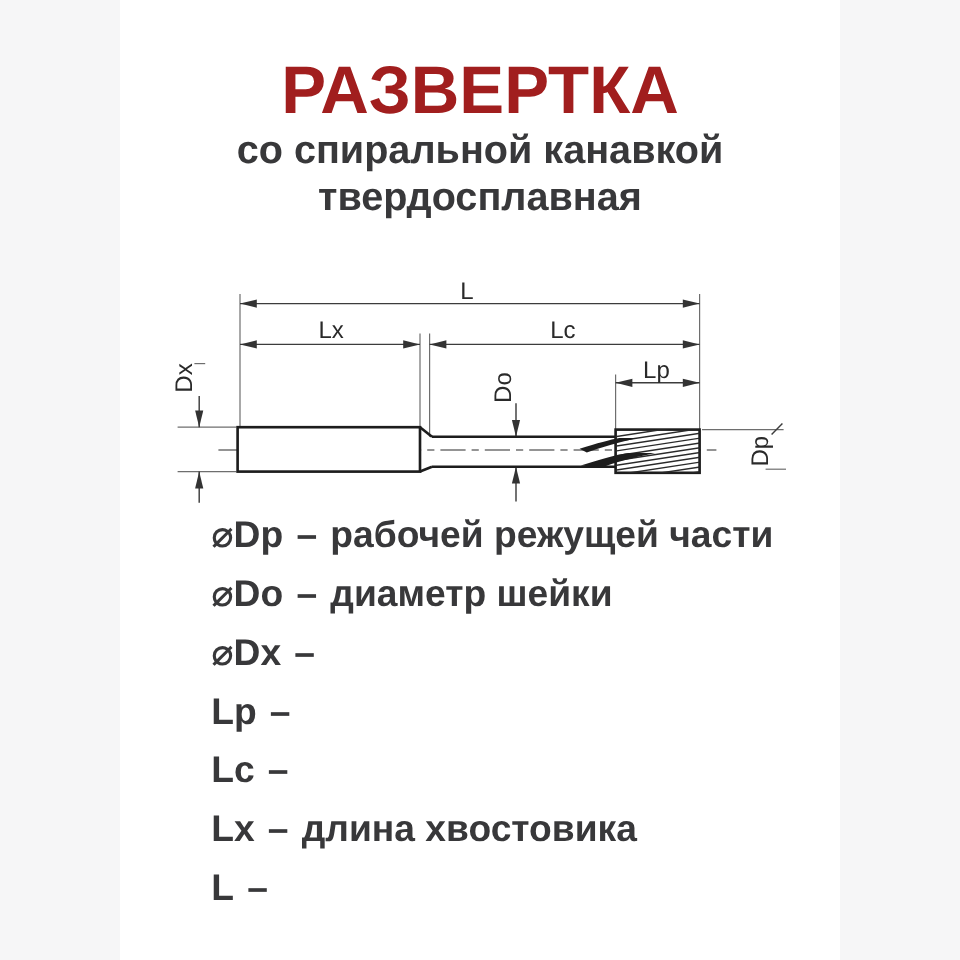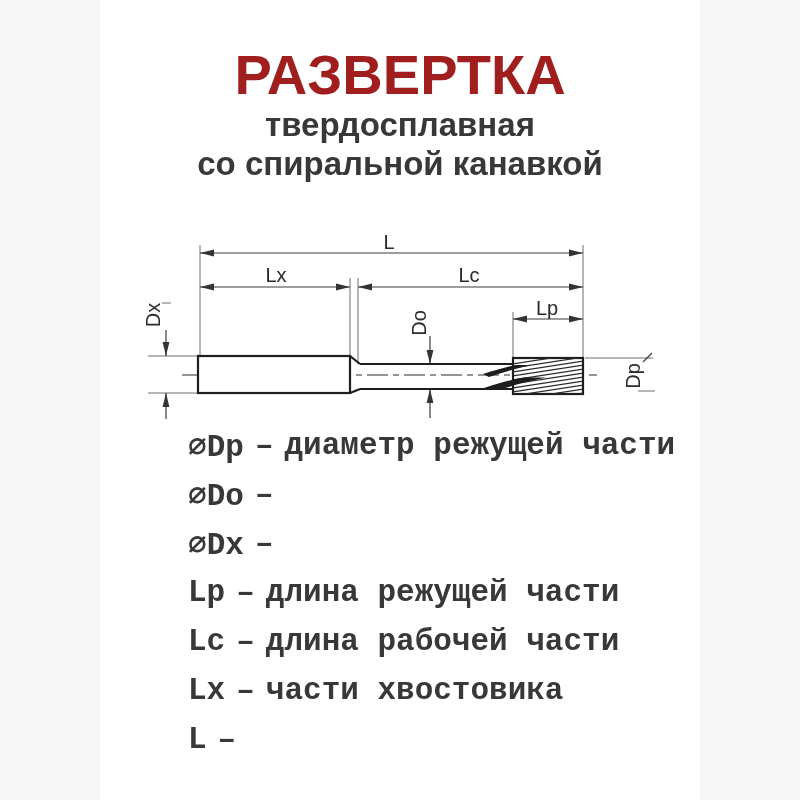--- a/index.html
+++ b/index.html
@@ -55,23 +55,22 @@
   }
   .drawing text {
     font-family: "Liberation Sans", "DejaVu Sans", sans-serif;
     font-size: 20px;
     fill: #2a2a2a;
   }
 
   .legend {
     position: absolute;
     top: 421px;
-    left: 188px;
+    left: 176px;
     right: 110px;
-    font-family: Liberation Mono, monospace;
   }
   .legend-item {
     height: 49px;
     display: flex;
     align-items: center;
     font-size: 31px;
     color: #38383a;
     white-space: nowrap;
   }
   .legend-item .sym  { font-weight: 700; }
@@ -81,22 +80,22 @@
 </head>
 <body>
 
 <div class="page">
   <div class="band left"></div>
   <div class="band right"></div>
 
   <h1 class="title">РАЗВЕРТКА</h1>
 
   <div class="subtitle">
+    <div>со спиральной канавкой</div>
     <div>твердосплавная</div>
-    <div>со спиральной канавкой</div>
   </div>
 
   <svg class="drawing" viewBox="0 0 800 200">
     <defs>
       <clipPath id="fluteClip">
           <rect x="513" y="128" width="70" height="36"></rect>
         </clipPath>
     </defs>
 
     <g stroke="#6e6e6e" stroke-width="1">
@@ -180,43 +179,42 @@
       <text x="160" y="85" text-anchor="middle" transform="rotate(-90 160 85)">Dx</text>
       <text x="426" y="93" text-anchor="middle" transform="rotate(-90 426 93)">Do</text>
       <text x="640" y="146" text-anchor="middle" transform="rotate(-90 640 146)">Dp</text>
     </g>
   </svg>
 
   <div class="legend">
     <div class="legend-item">
       <span class="sym">⌀Dp</span>
       <span class="sep">–</span>
-      <span class="desc">диаметр режущей части</span>
+      <span class="desc">рабочей режущей части</span>
     </div>
     <div class="legend-item">
       <span class="sym">⌀Do</span>
       <span class="sep">–</span>
+      <span class="desc">диаметр шейки</span>
     </div>
     <div class="legend-item">
       <span class="sym">⌀Dx</span>
       <span class="sep">–</span>
     </div>
     <div class="legend-item">
       <span class="sym">Lp</span>
       <span class="sep">–</span>
-      <span class="desc">длина режущей части</span>
     </div>
     <div class="legend-item">
       <span class="sym">Lc</span>
       <span class="sep">–</span>
-      <span class="desc">длина рабочей части</span>
     </div>
     <div class="legend-item">
       <span class="sym">Lx</span>
       <span class="sep">–</span>
-      <span class="desc">части хвостовика</span>
+      <span class="desc">длина хвостовика</span>
     </div>
     <div class="legend-item">
       <span class="sym">L</span>
       <span class="sep">–</span>
     </div>
   </div>
 </div>
 
 </body></html>

